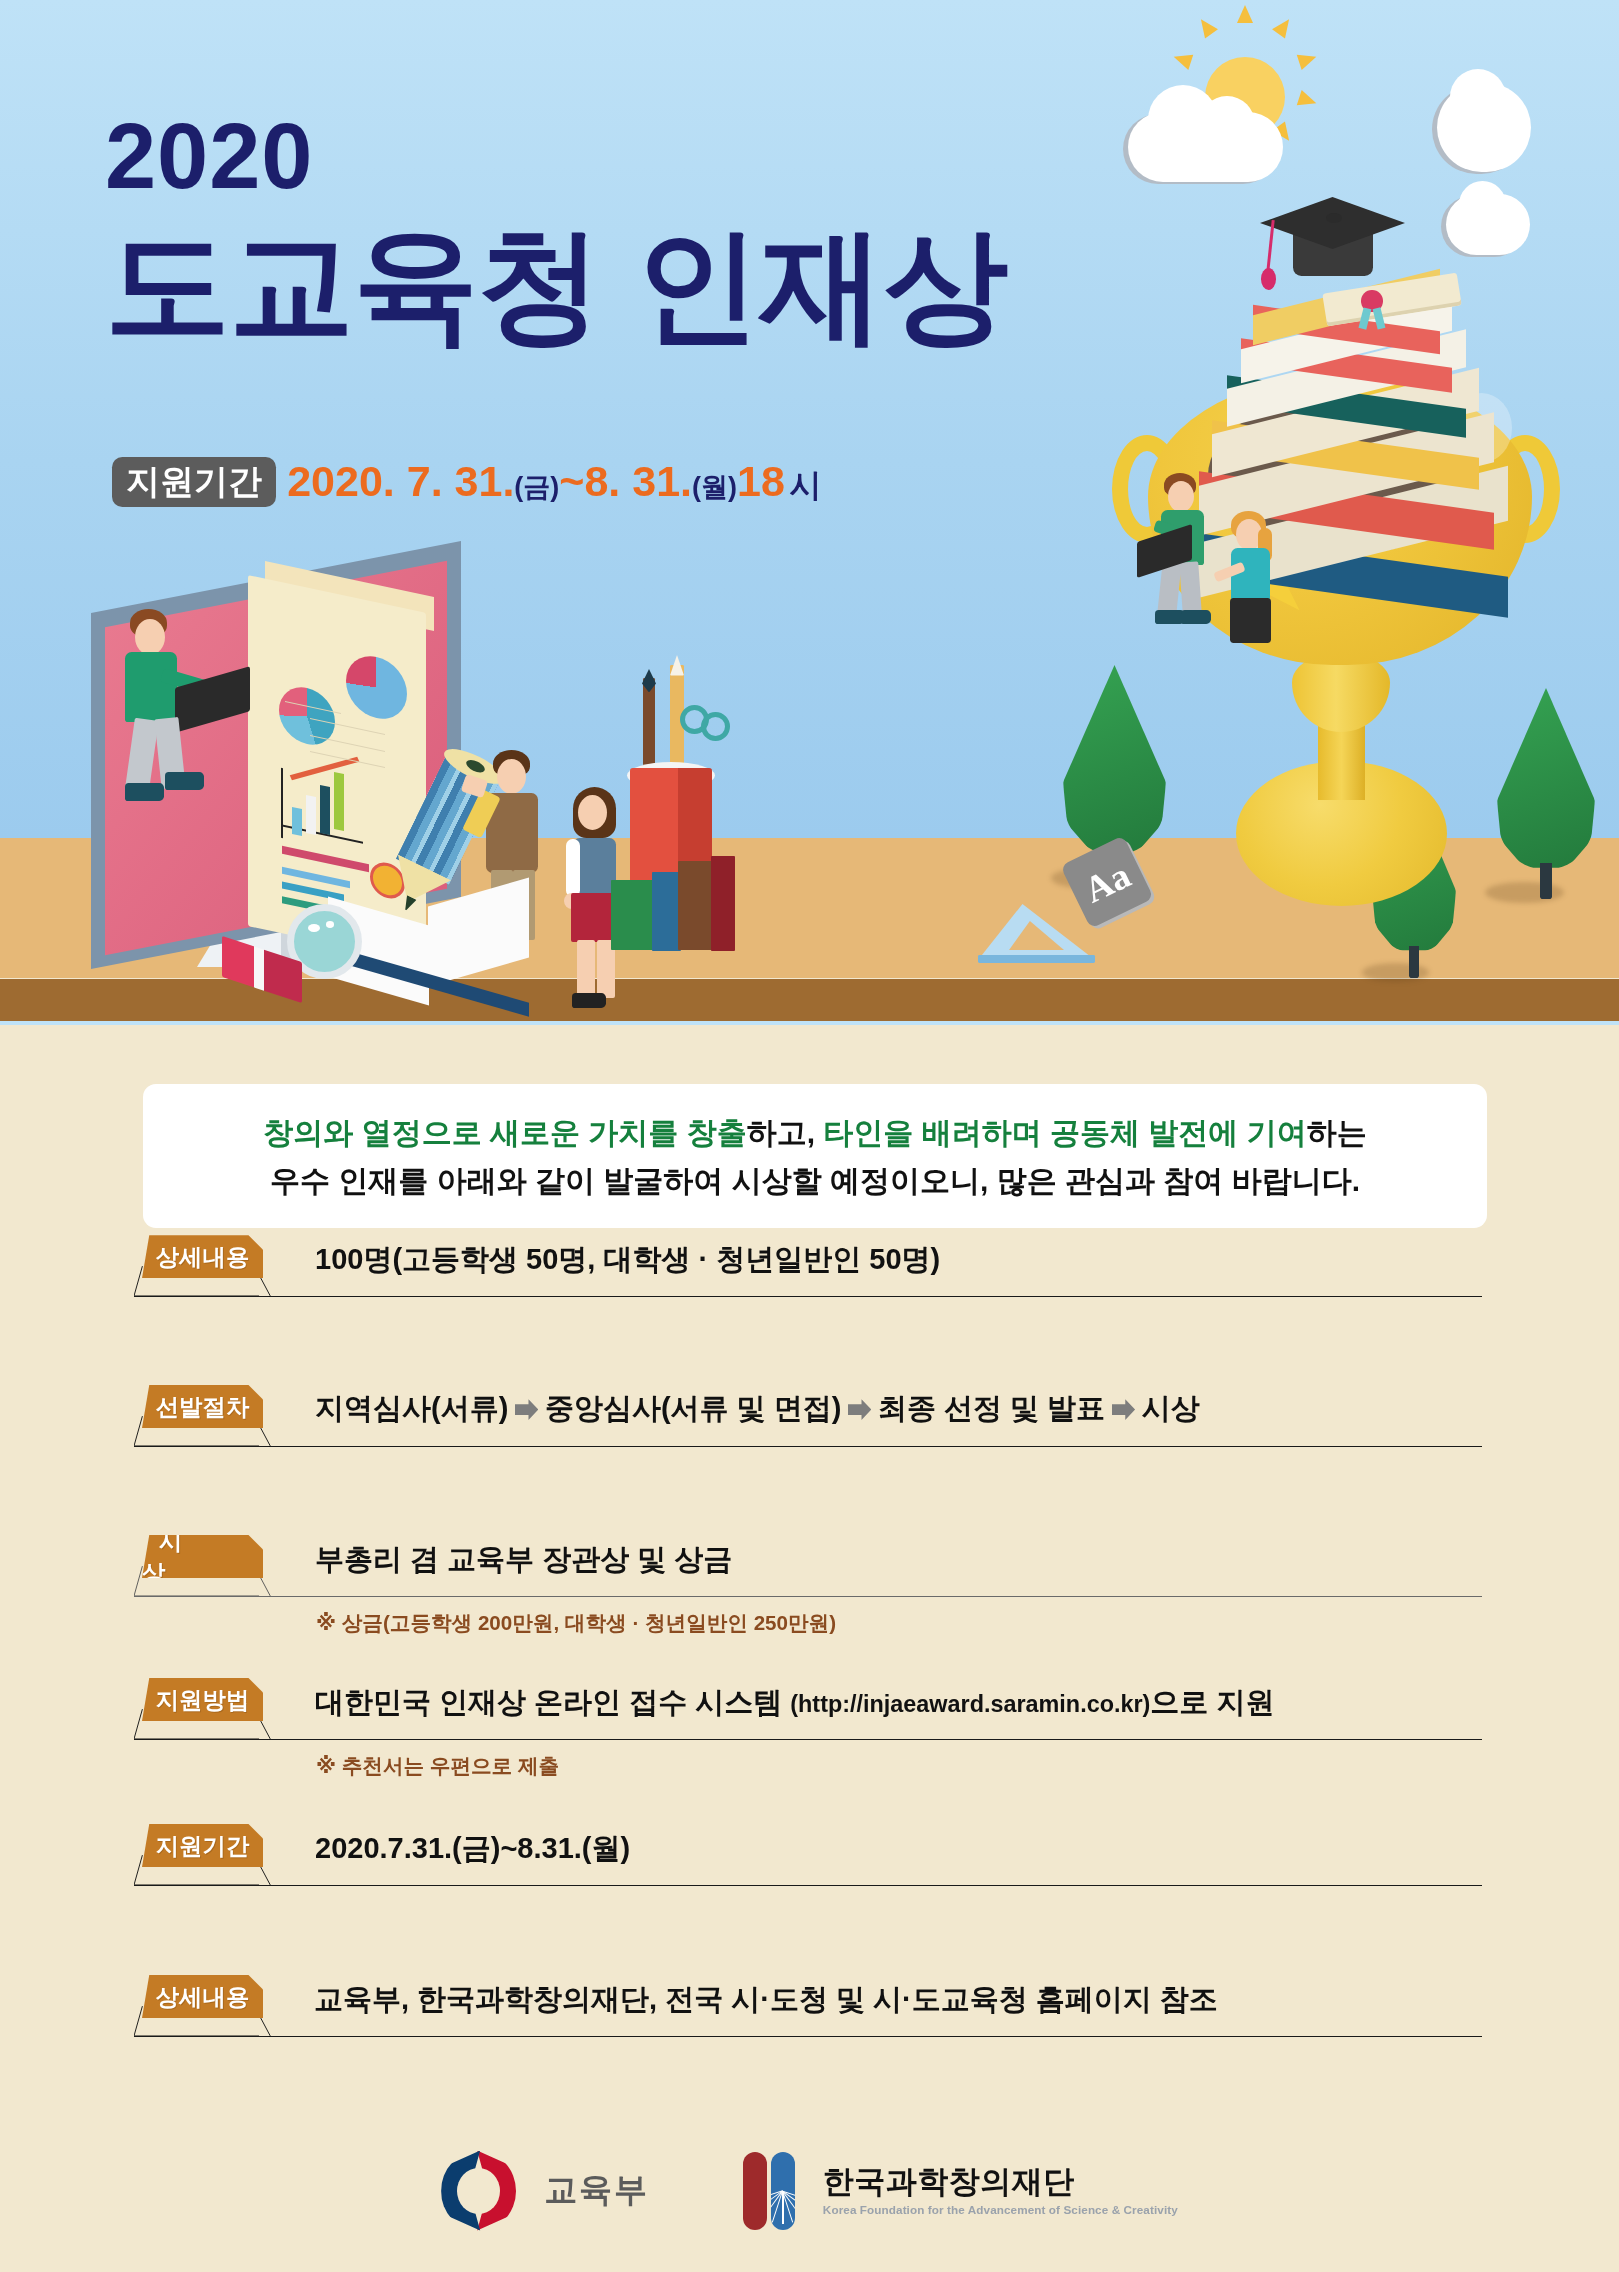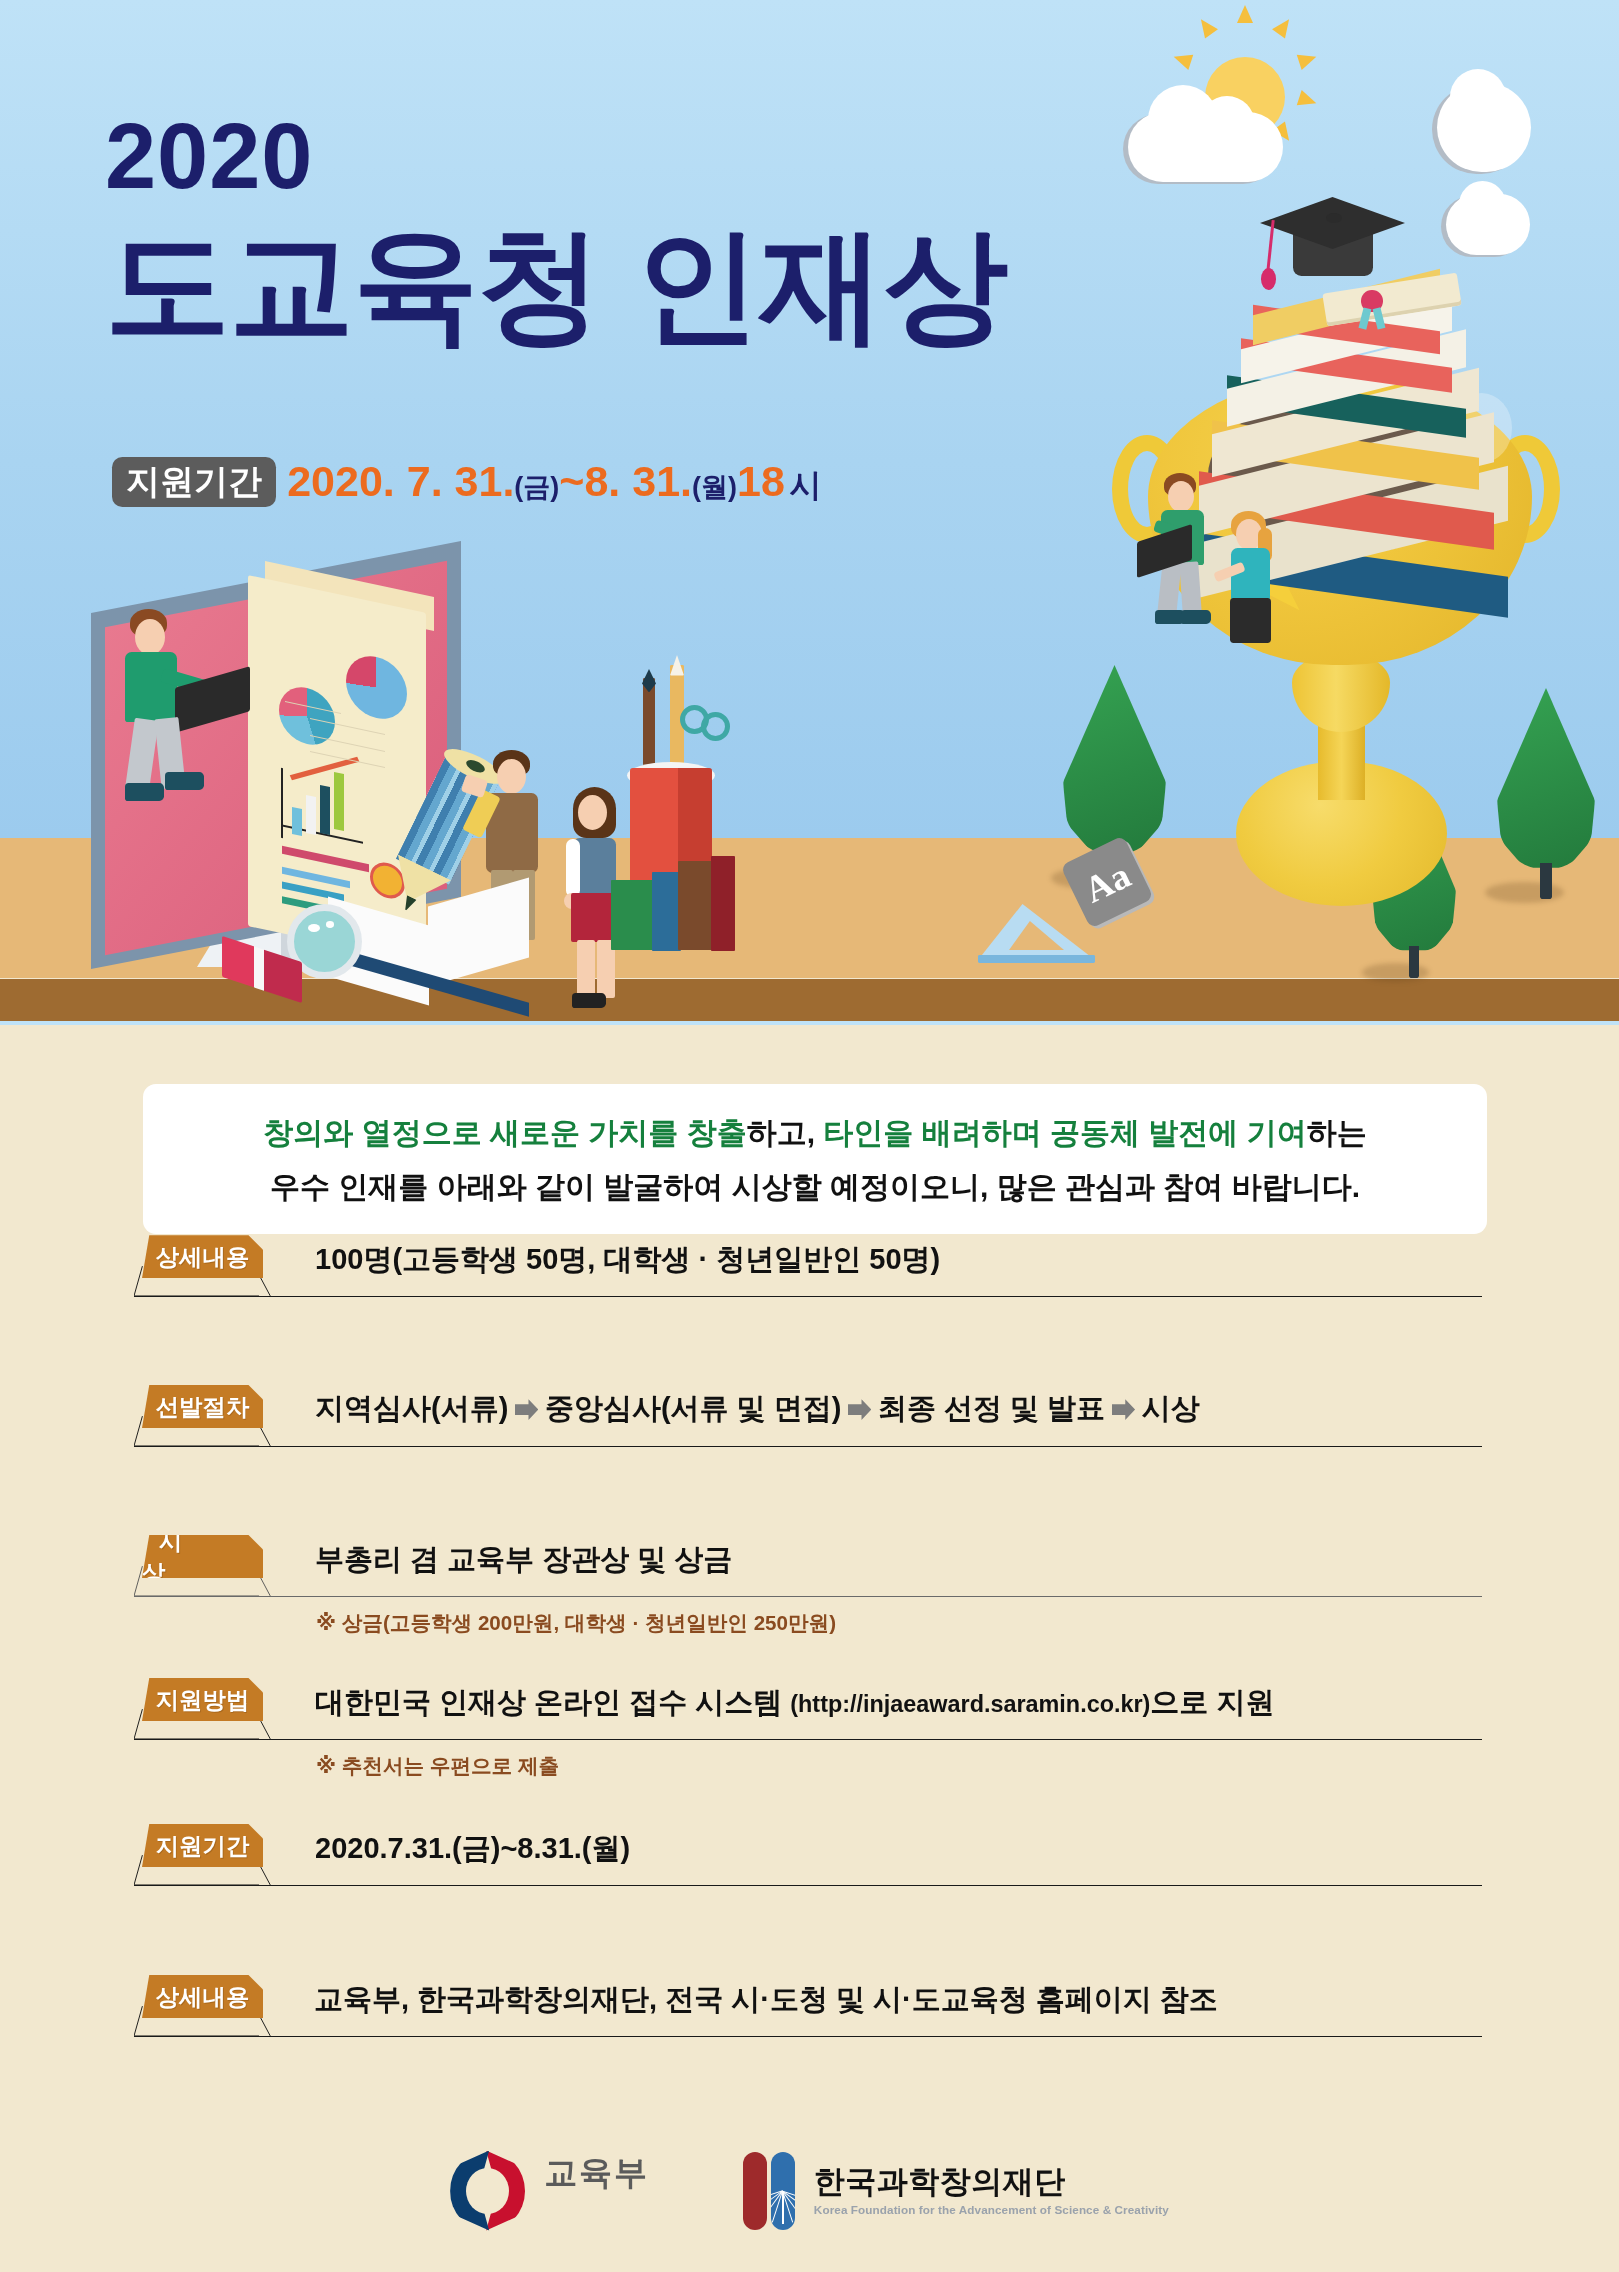--- a/index.html
+++ b/index.html
@@ -161,21 +161,21 @@
   .period-date .o{color:#ec6b1f;}
   .period-date .sm{font-size:27px;}
   .period-date .si{color:#1c1f6b;font-size:32px;margin-left:4.7px;}
 
   
   .lower{position:absolute;left:0;top:1025px;width:1619px;height:1247px;background:#f2e8cf;}
 
   .msgbox{position:absolute;left:143px;top:59px;width:1344px;background:#fff;
      border-radius:13px;padding:31px 33px 29px;text-align:center;}
   .msgbox .l1{font-size:30px;font-weight:800;line-height:1.22;color:#111;}
-  .msgbox .l2{font-size:30px;font-weight:800;line-height:1.22;color:#111;margin-top:17px;}
+  .msgbox .l2{font-size:30px;font-weight:800;line-height:1.22;color:#111;margin-top:11px;}
   .msgbox .red{color:#15803d;}
 
   .rows{position:absolute;left:0;top:213px;width:1619px;}
   .row{position:relative;height:0;}
 
   .rule{position:absolute;left:134px;width:1348px;height:1.4px;background:#1a1a1a;}
   .rule.thin{background:#6a6a6a;height:0.9px;}
 
   .badge{position:absolute;width:121px;height:43px;background:#c47b25;
      clip-path:polygon(6% 0%,88% 0%,100% 34%,100% 100%,0% 100%);}
@@ -189,21 +189,21 @@
 
   .rowtext{position:absolute;font-size:29px;font-weight:800;color:#111;white-space:nowrap;}
   .rowtext .url{font-size:23.4px;font-weight:800;}
   .arrow{display:inline-block;width:23.4px;height:20.6px;background:#7d7d7d;vertical-align:-1.9px;
      clip-path:polygon(0% 24%,58% 24%,58% 0%,100% 50%,58% 100%,58% 76%,0% 76%);margin:0 6.6px;}
   .note{position:absolute;font-size:20.6px;font-weight:700;color:#8a4b20;white-space:nowrap;}
 
   
   .footer{position:absolute;left:0;top:1100px;width:1619px;height:131px;
      display:flex;align-items:center;justify-content:center;gap:94px;}
-  .logo{display:flex;gap:19px;}
+  .logo{display:flex;align-items:center;gap:28px;}
   .moe-mark{position:relative;width:75px;height:80px;}
   .moe-mark .red{position:absolute;left:0;top:0;width:75px;height:80px;
      border-radius:50%;background:#c8102e;
      clip-path:polygon(48% 0%,100% 22%,100% 78%,48% 100%,58% 66%,40% 50%,58% 34%);}
   .moe-mark .blue{position:absolute;left:0;top:0;width:75px;height:80px;
      border-radius:50%;background:#0b3d6e;
      clip-path:polygon(0% 22%,52% 0%,42% 34%,60% 50%,42% 66%,52% 100%,0% 78%);}
   .moe-mark .inner{position:absolute;left:16px;top:17px;width:43px;height:46px;border-radius:50%;
      background:#f2e8cf;}
   .moe-text{font-size:33px;font-weight:800;color:#5b5b5b;letter-spacing:1.9px;}

